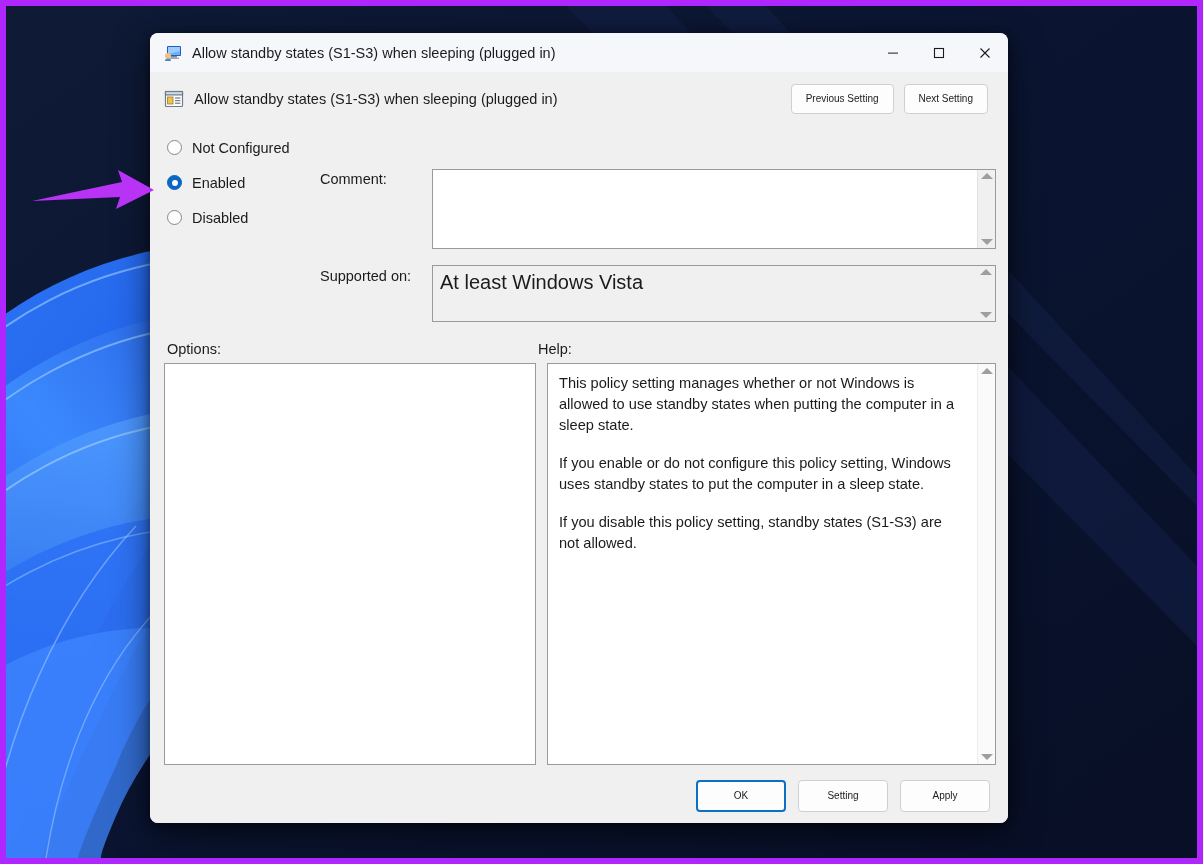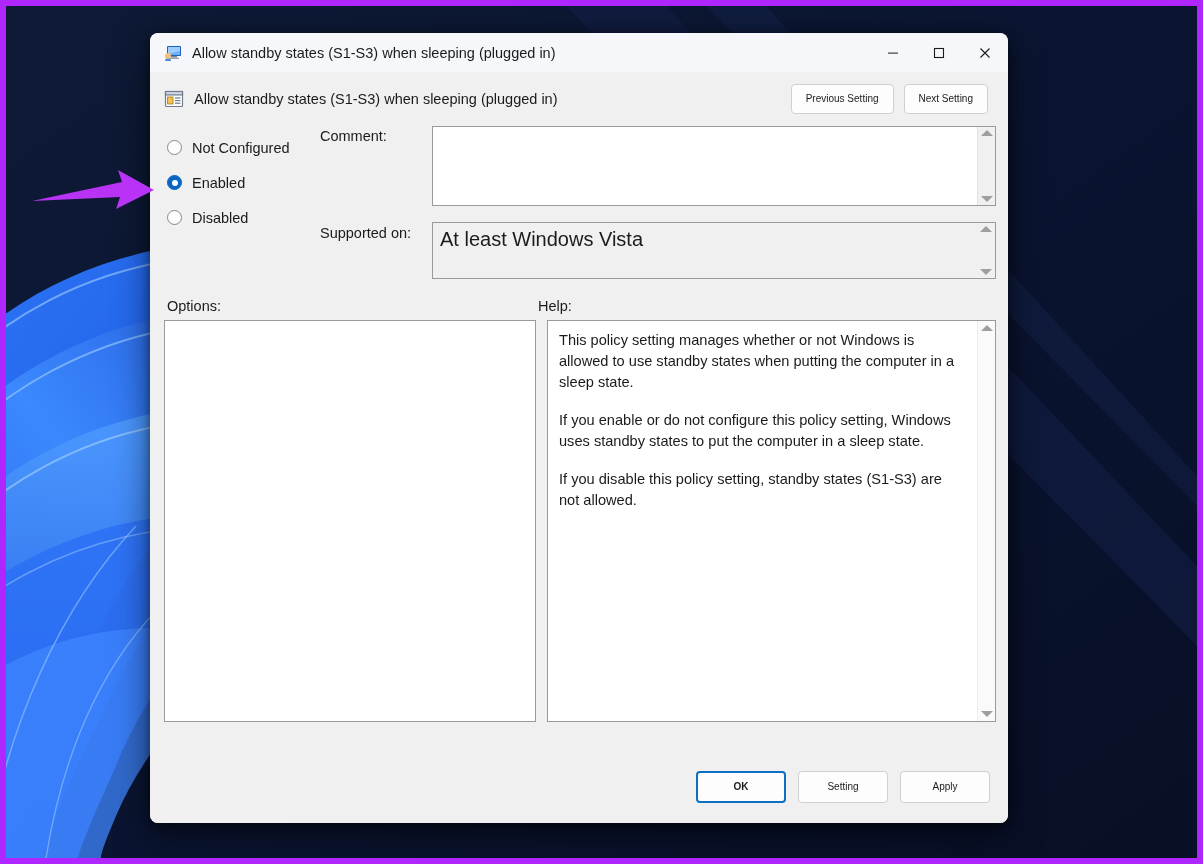--- a/index.html
+++ b/index.html
@@ -186,21 +186,21 @@
     margin: -3px 0 0 -3px;
     border-radius: 50%;
     background: #fff;
   }
   .radio-label {
     font-size: 14.5px;
     color: #1b1b1b;
   }
 
   #comment-area { flex: 1; }
-  .field-row { display: flex; }
+  .field-row { display: flex; margin-top: 43px; }
   .field-label {
     width: 112px;
     flex: none;
     font-size: 14.5px;
     color: #1b1b1b;
     padding-top: 2px;
   }
   .field-label.supported { padding-top: 5px; }
 
   .scrollbox {
@@ -303,21 +303,21 @@
     height: 67px;
     flex: none;
     display: flex;
     align-items: center;
     justify-content: flex-end;
     gap: 12px;
     padding: 0 18px 6px 0;
     background: #f0f0f0;
   }
   #footer .btn { width: 90px; height: 32px; line-height: 30px; padding: 0; }
-  #footer .btn.default { line-height: 28px; font-weight: bold; }
+  #footer .btn.default { line-height: 28px; }
 </style>
 </head>
 <body>
 
 <div id="screen">
 
   <div id="wallpaper">
     <svg width="1191" height="852" viewBox="0 0 1191 852" style="position:absolute;left:0;top:0">
       <defs>
         <linearGradient id="bgGrad" x1="0" y1="0" x2="1" y2="1">

